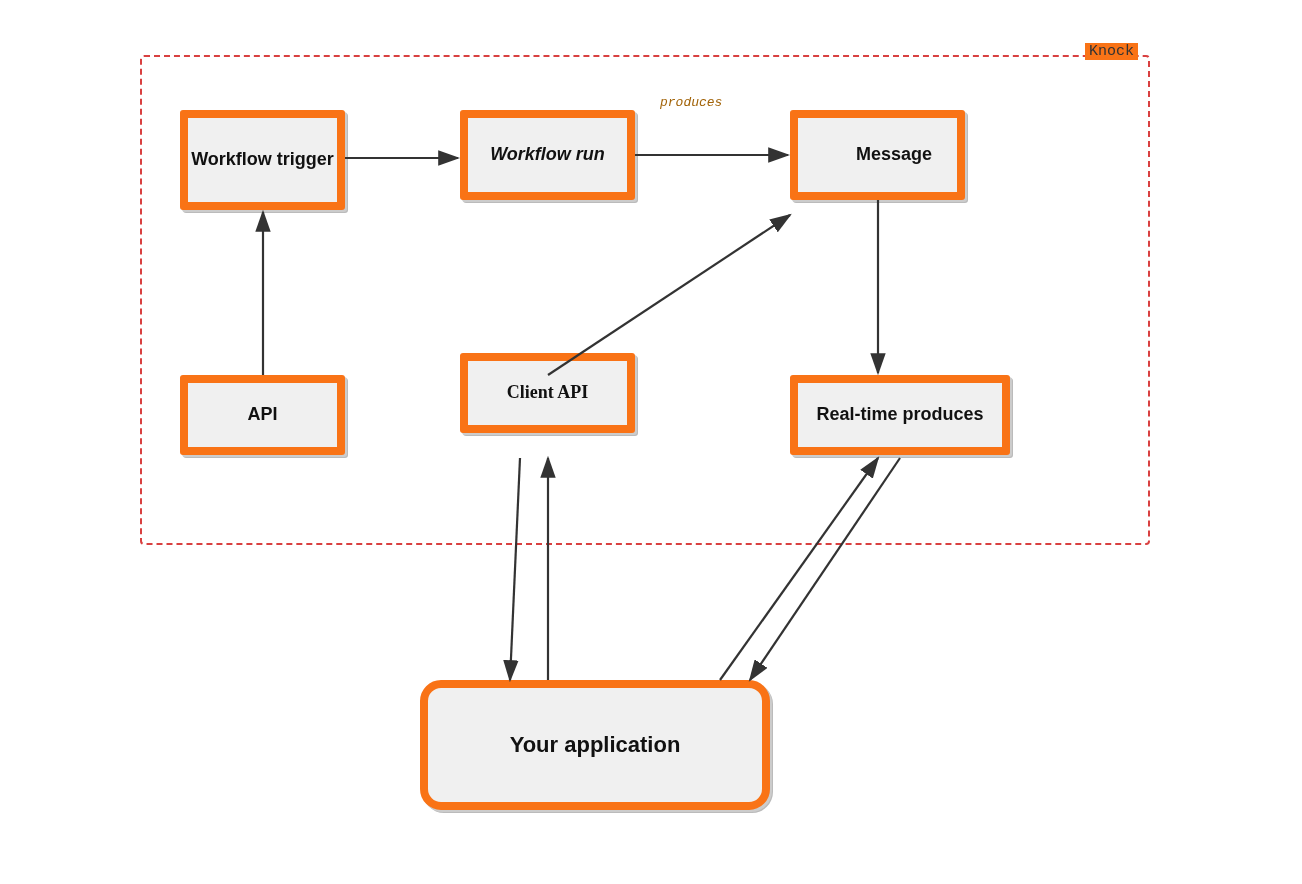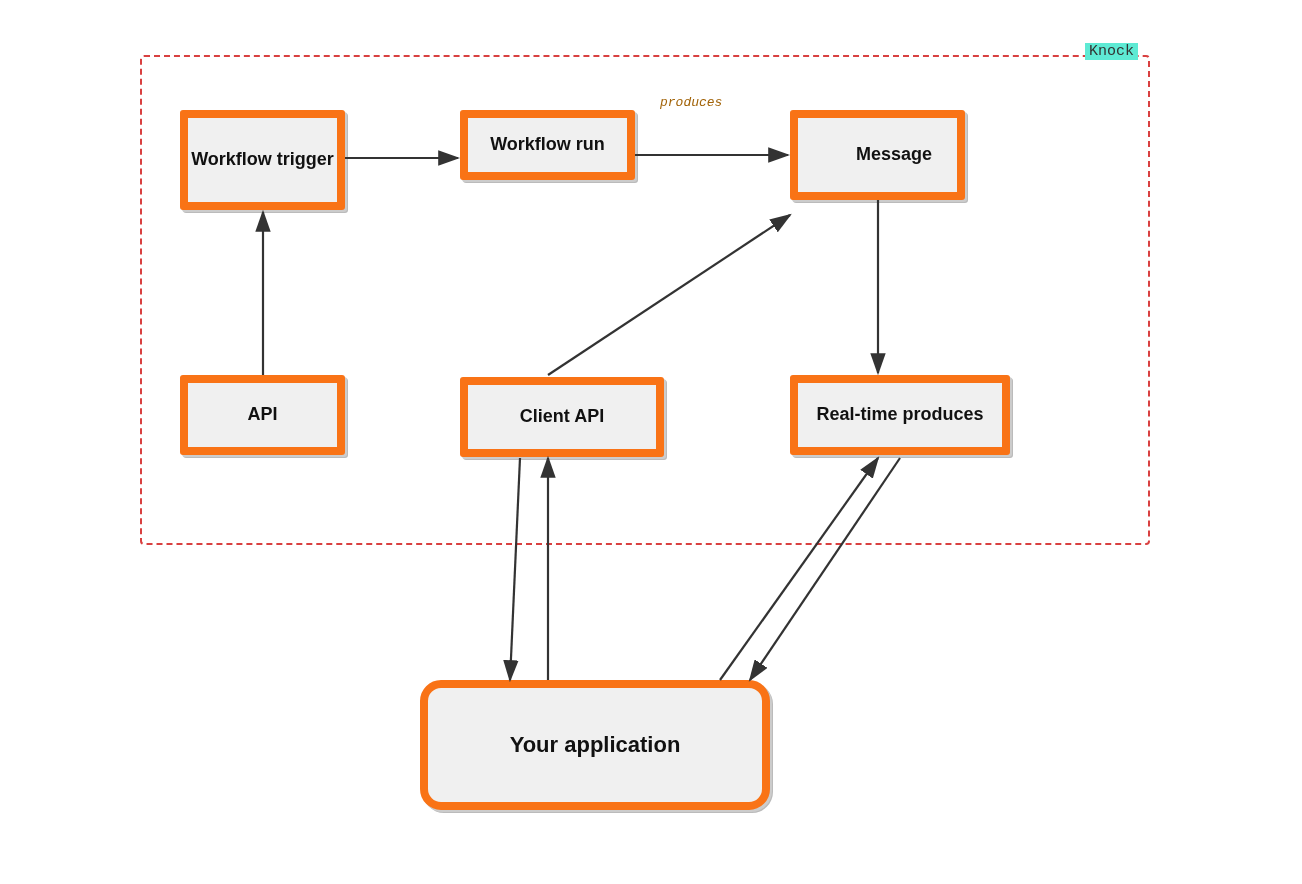--- a/index.html
+++ b/index.html
@@ -27,21 +27,21 @@
       width: 1010px;
       height: 490px;
       border: 2.5px dashed #d94040;
       border-radius: 4px;
     }
 
     .knock-label {
       position: absolute;
       top: -14px;
       right: 10px;
-      background: #5eead4;
+      background: #f97316;
       padding: 0 4px;
       font-size: 15px;
       font-family: 'Courier New', monospace;
       color: #333;
     }
 
     
     .sketch-box {
       position: absolute;
       background: #f0f0f0;
@@ -65,44 +65,46 @@
       left: 180px;
       top: 110px;
       width: 165px;
       height: 100px;
     }
 
     .box-workflow-run {
       left: 460px;
       top: 110px;
       width: 175px;
-      height: 70px;
+      height: 90px;
+      font-style: italic;
     }
 
     .box-message {
       left: 790px;
       top: 110px;
       width: 175px;
       height: 90px;
       padding-left: 33px;
     }
 
     .box-api {
       left: 180px;
       top: 375px;
       width: 165px;
       height: 80px;
       text-align: right;
     }
 
     .box-client-api {
       left: 460px;
-      top: 377px;
-      width: 204px;
+      top: 353px;
+      width: 175px;
       height: 80px;
+      font-family: Liberation Serif, serif;
     }
 
     .box-realtime {
       left: 790px;
       top: 375px;
       width: 220px;
       height: 80px;
     }
 
     .box-your-app {

